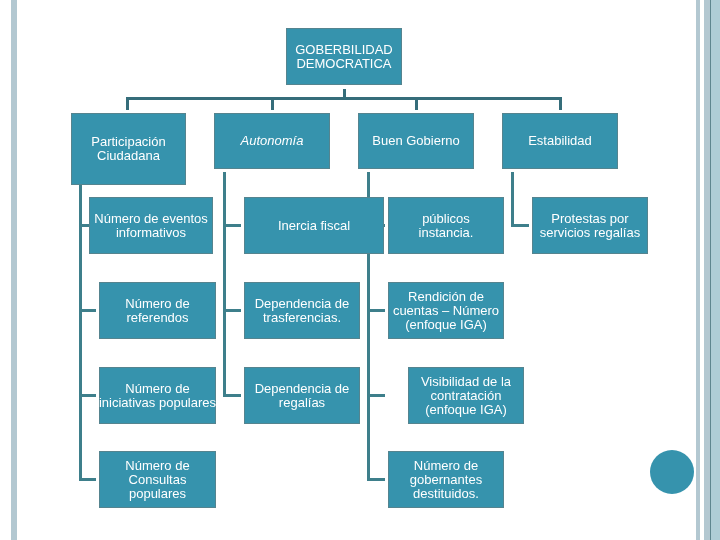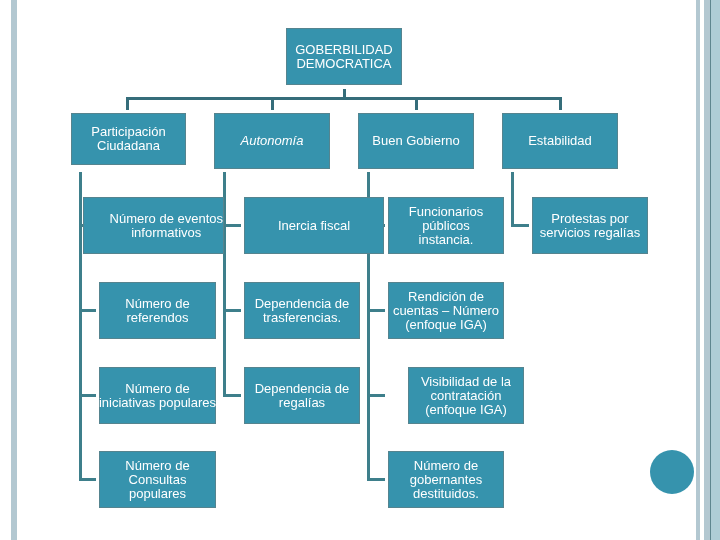--- a/index.html
+++ b/index.html
@@ -55,27 +55,27 @@
       <div class="conn" style="left:503.0px;top:172px;width:2.5px;height:54.75px;"></div>
       <div class="conn" style="left:503.0px;top:224.25px;width:18.0px;height:2.5px;"></div>
   </div>
   <div id="nodes">
       <div class="node title-node" style="left:278px;top:28px;width:116px;height:57px;">
         <span class="tx">
           <span class="ln">GOBERBILIDAD</span>
           <span class="ln">DEMOCRATICA</span>
         </span>
       </div>
-      <div class="node" style="left:63px;top:113px;width:115px;height:52px;">
+      <div class="node" style="left:63px;top:113px;width:115px;height:72px;">
         <span class="tx">
           <span class="ln">Participación</span>
           <span class="ln">Ciudadana</span>
         </span>
       </div>
-      <div class="node" style="left:75px;top:197px;width:141px;height:57px;justify-content:flex-end;">
+      <div class="node" style="left:81px;top:197px;width:124px;height:57px;">
         <span class="tx">
           <span class="ln">Número de eventos</span>
           <span class="ln">informativos</span>
         </span>
       </div>
       <div class="node" style="left:91px;top:282px;width:117px;height:57px;">
         <span class="tx">
           <span class="ln">Número de</span>
           <span class="ln">referendos</span>
         </span>
@@ -115,21 +115,20 @@
           <span class="ln">regalías</span>
         </span>
       </div>
       <div class="node" style="left:350px;top:113px;width:116px;height:56px;">
         <span class="tx">
           <span class="ln">Buen Gobierno</span>
         </span>
       </div>
       <div class="node" style="left:380px;top:197px;width:116px;height:57px;">
         <span class="tx">
-          <span class="ln">Funcionarios</span>
           <span class="ln">públicos</span>
           <span class="ln">instancia.</span>
         </span>
       </div>
       <div class="node" style="left:380px;top:282px;width:116px;height:57px;">
         <span class="tx">
           <span class="ln">Rendición de</span>
           <span class="ln">cuentas – Número</span>
           <span class="ln">(enfoque IGA)</span>
         </span>

